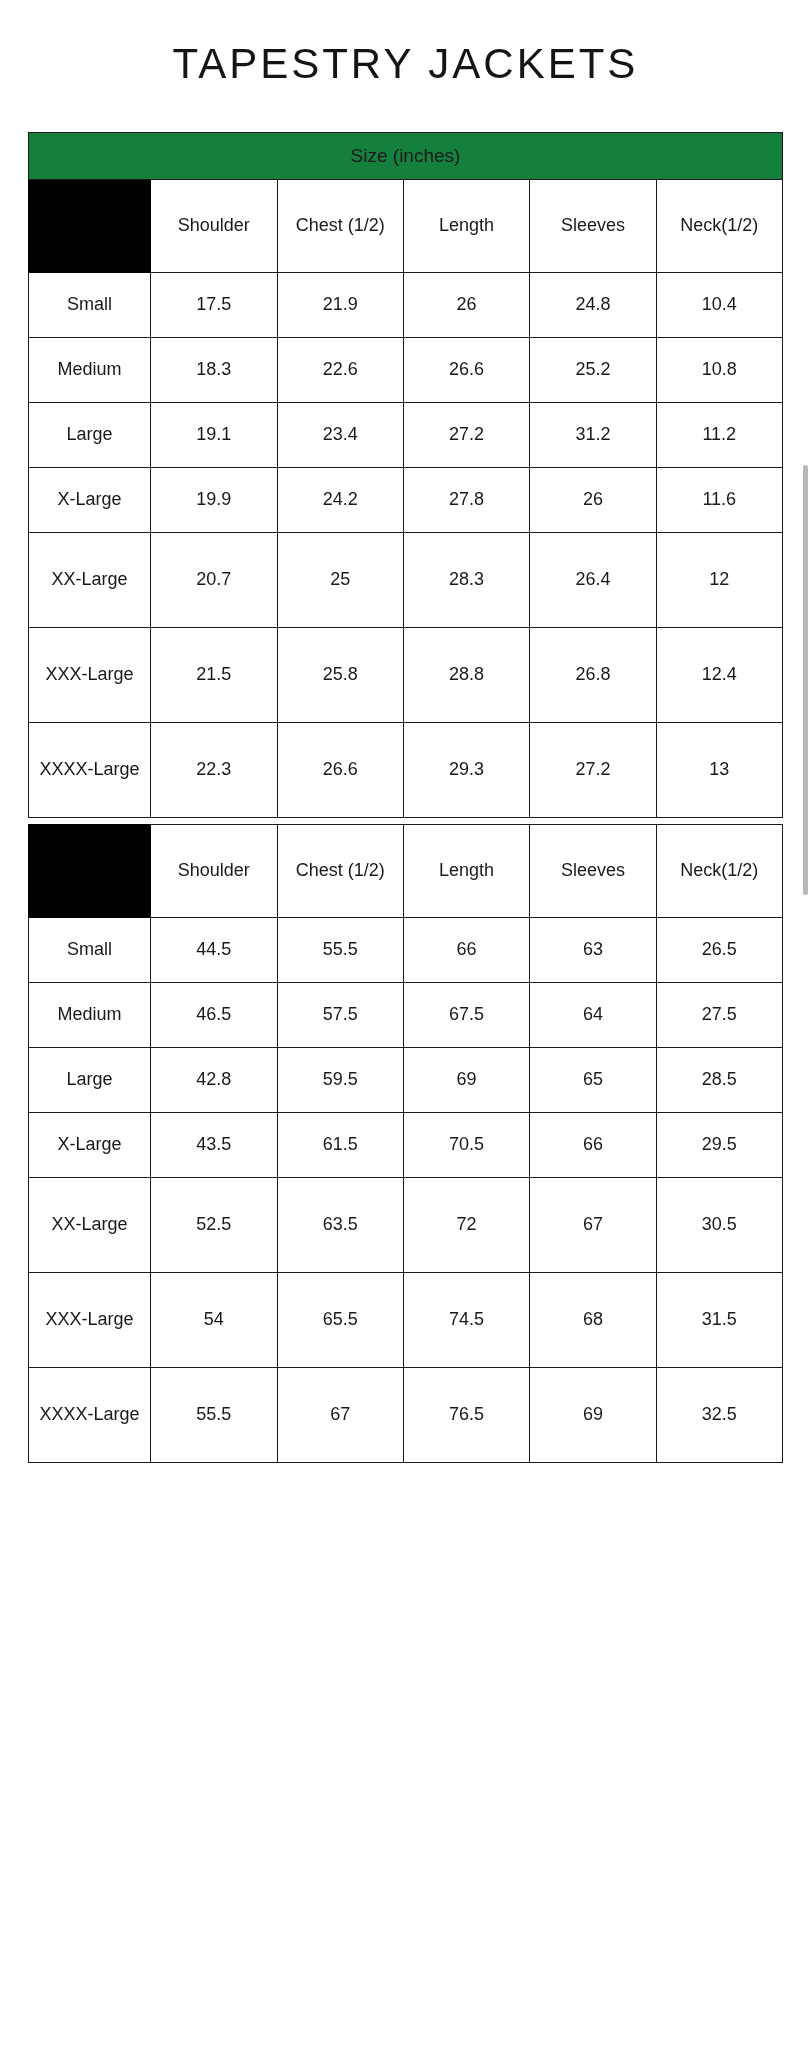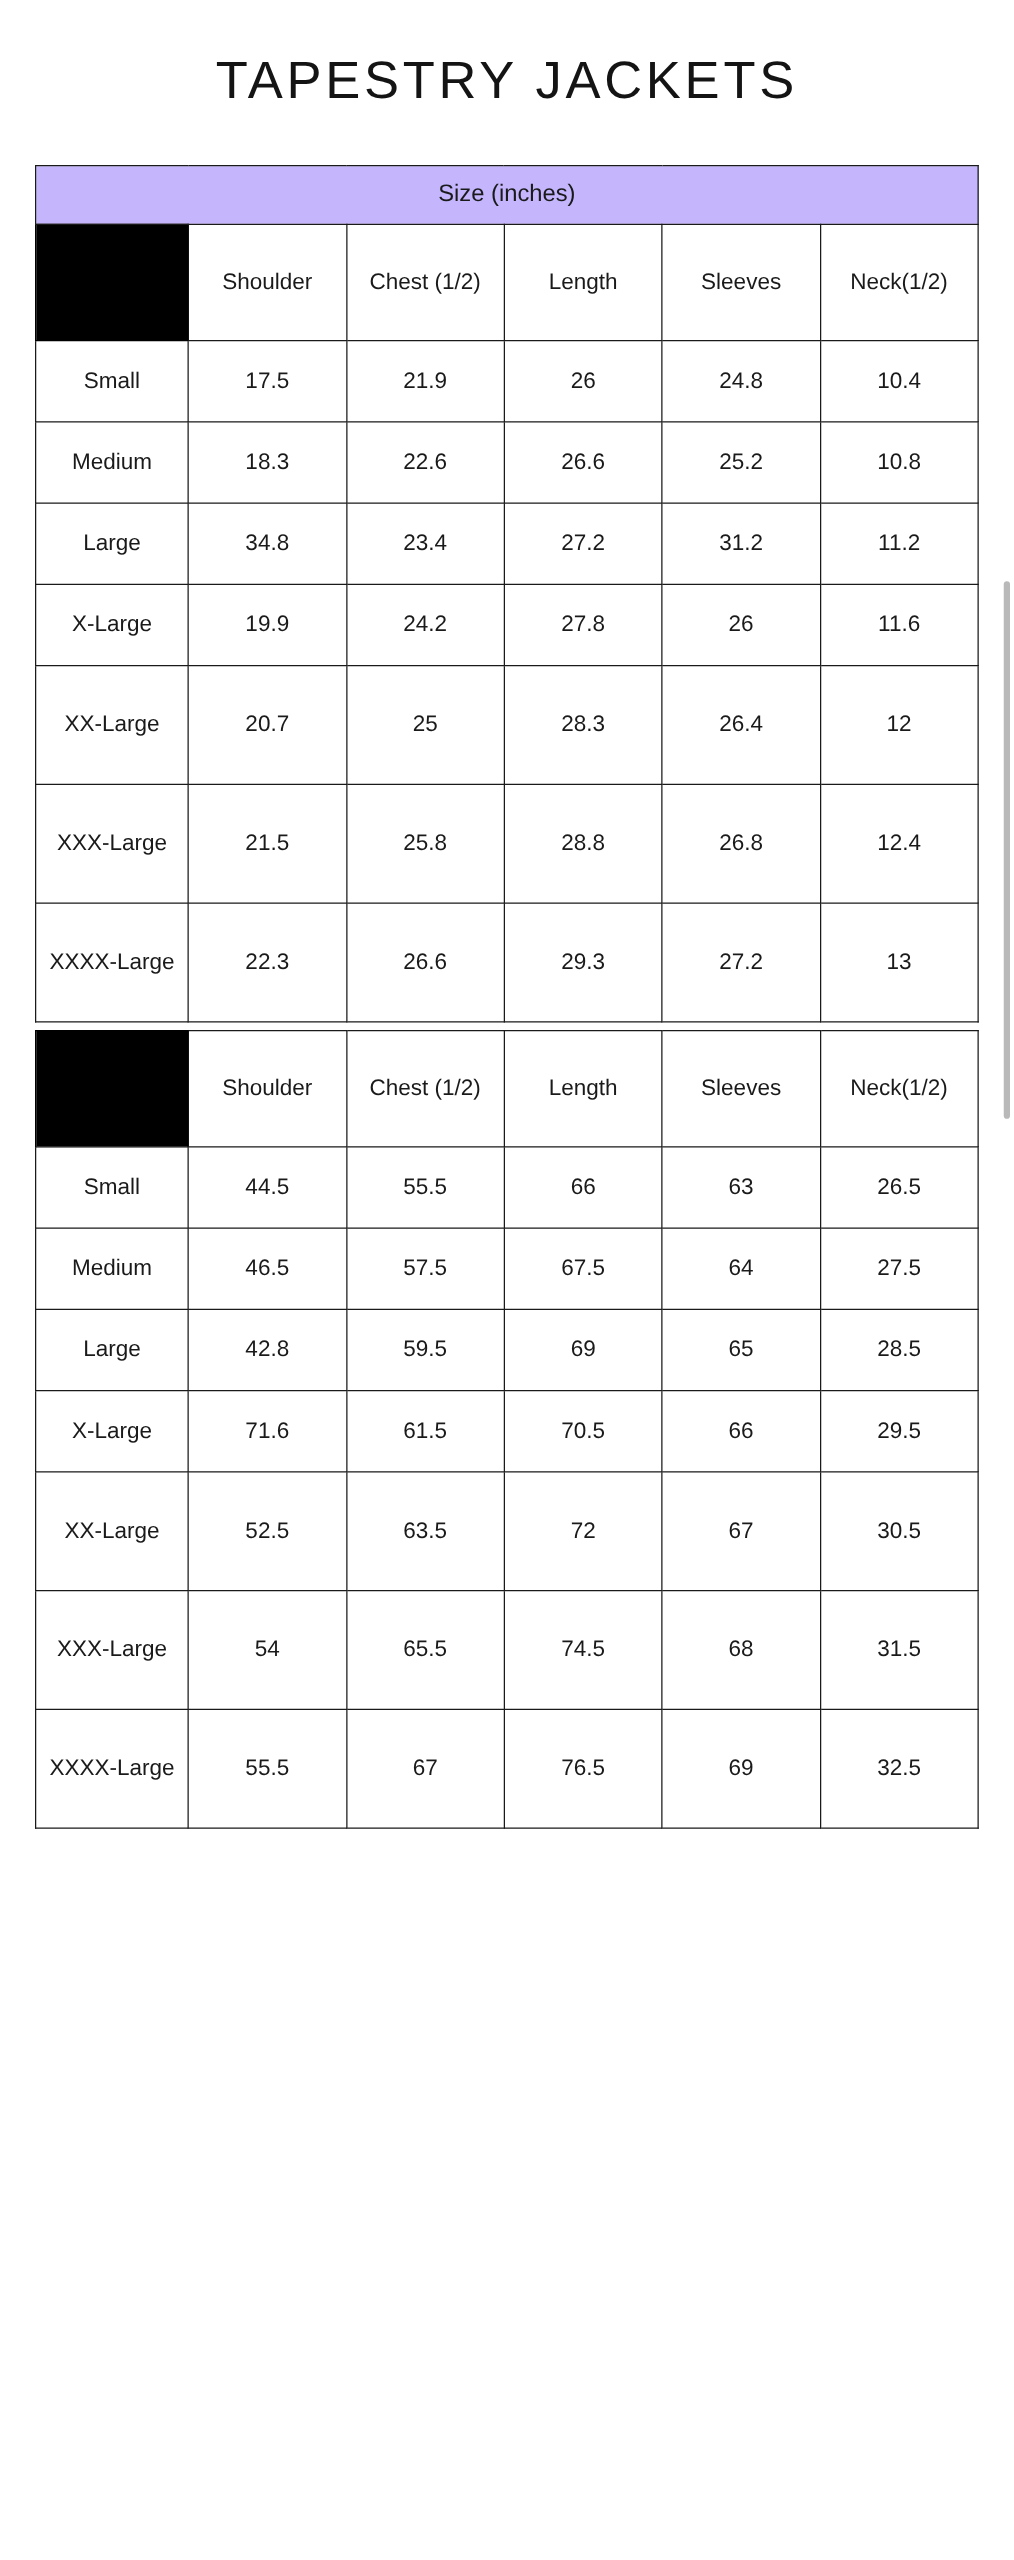--- a/index.html
+++ b/index.html
@@ -41,21 +41,21 @@
   table.size-table th {
     border: 1px solid #1a1a1a;
     text-align: center;
     vertical-align: middle;
     font-weight: 400;
     color: #1a1a1a;
     padding: 10px 4px;
     line-height: 1.35;
   }
   .section-head td {
-    background: #c4b5fd;
+    background: #15803d;
     font-size: 19px;
     color: #2a2a2a;
     padding: 22px 4px;
     border: 1px solid #1a1a1a;
   }
   .corner-cell {
     background: #000000;
     border: 1px solid #000000 !important;
   }
   .head-row td {
@@ -128,21 +128,21 @@
         <tr class="data-row">
           <td>Medium</td>
           <td>18.3</td>
           <td>22.6</td>
           <td>26.6</td>
           <td>25.2</td>
           <td>10.8</td>
         </tr>
         <tr class="data-row">
           <td>Large</td>
-          <td>34.8</td>
+          <td>19.1</td>
           <td>23.4</td>
           <td>27.2</td>
           <td>31.2</td>
           <td>11.2</td>
         </tr>
         <tr class="data-row">
           <td>X-Large</td>
           <td>19.9</td>
           <td>24.2</td>
           <td>27.8</td>
@@ -216,21 +216,21 @@
         <tr class="data-row">
           <td>Large</td>
           <td>42.8</td>
           <td>59.5</td>
           <td>69</td>
           <td>65</td>
           <td>28.5</td>
         </tr>
         <tr class="data-row">
           <td>X-Large</td>
-          <td>71.6</td>
+          <td>43.5</td>
           <td>61.5</td>
           <td>70.5</td>
           <td>66</td>
           <td>29.5</td>
         </tr>
         <tr class="data-row tall-row">
           <td>XX-Large</td>
           <td>52.5</td>
           <td>63.5</td>
           <td>72</td>

